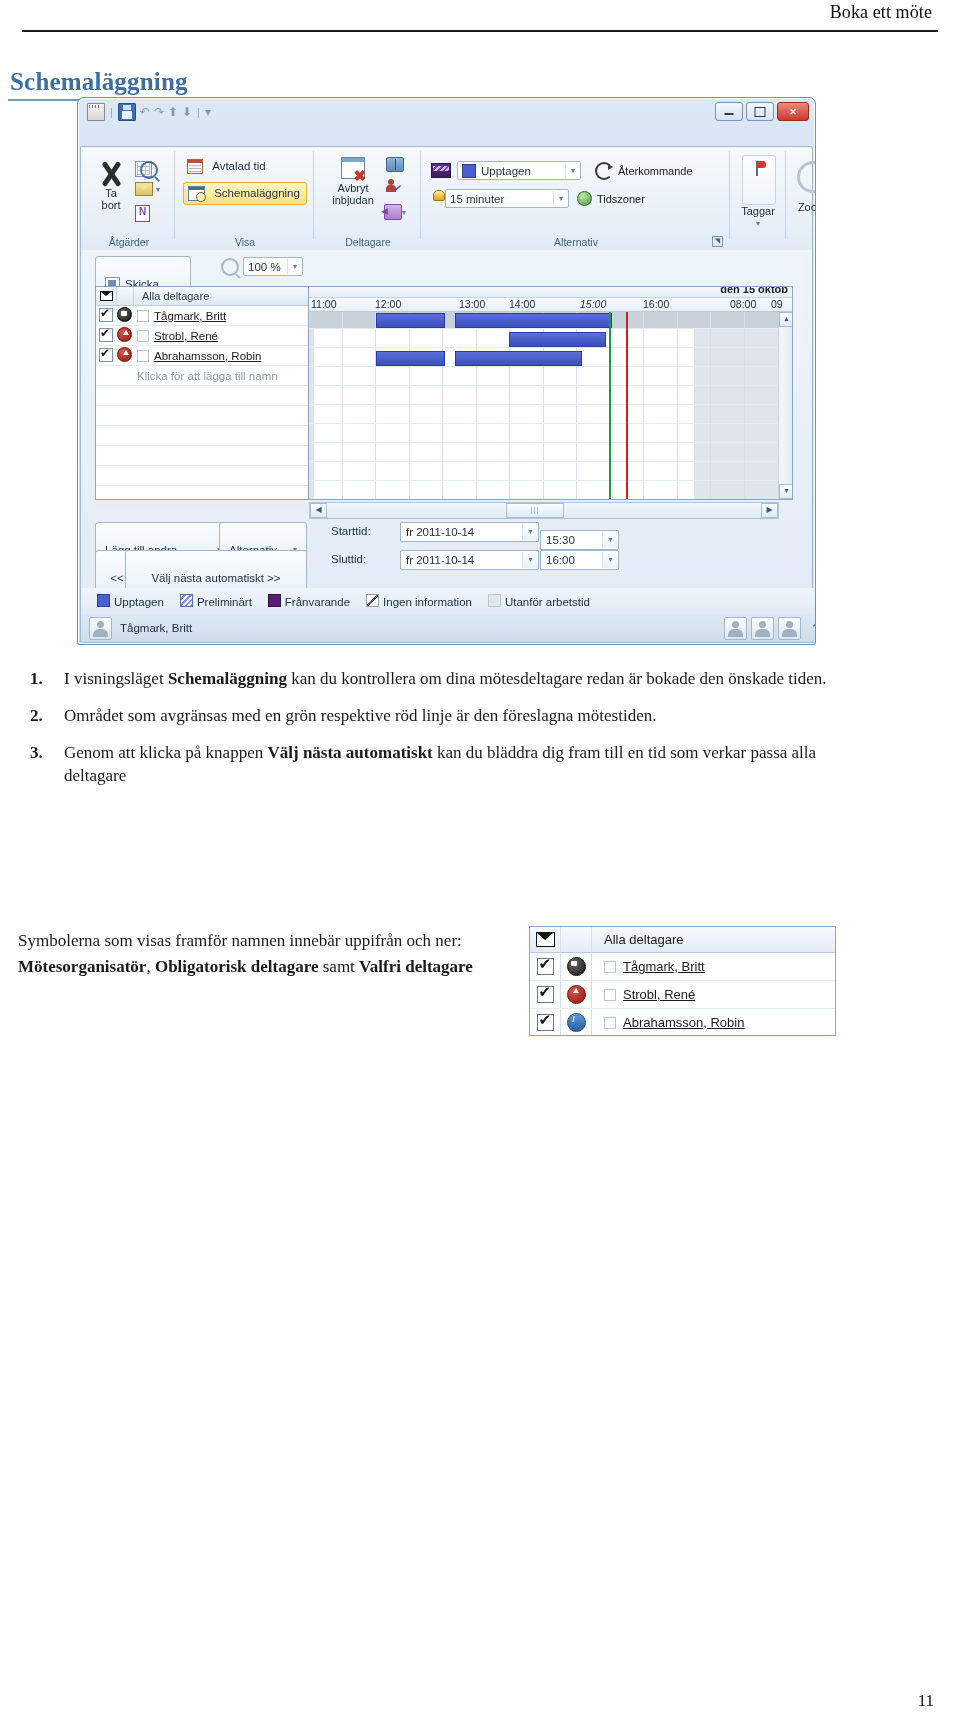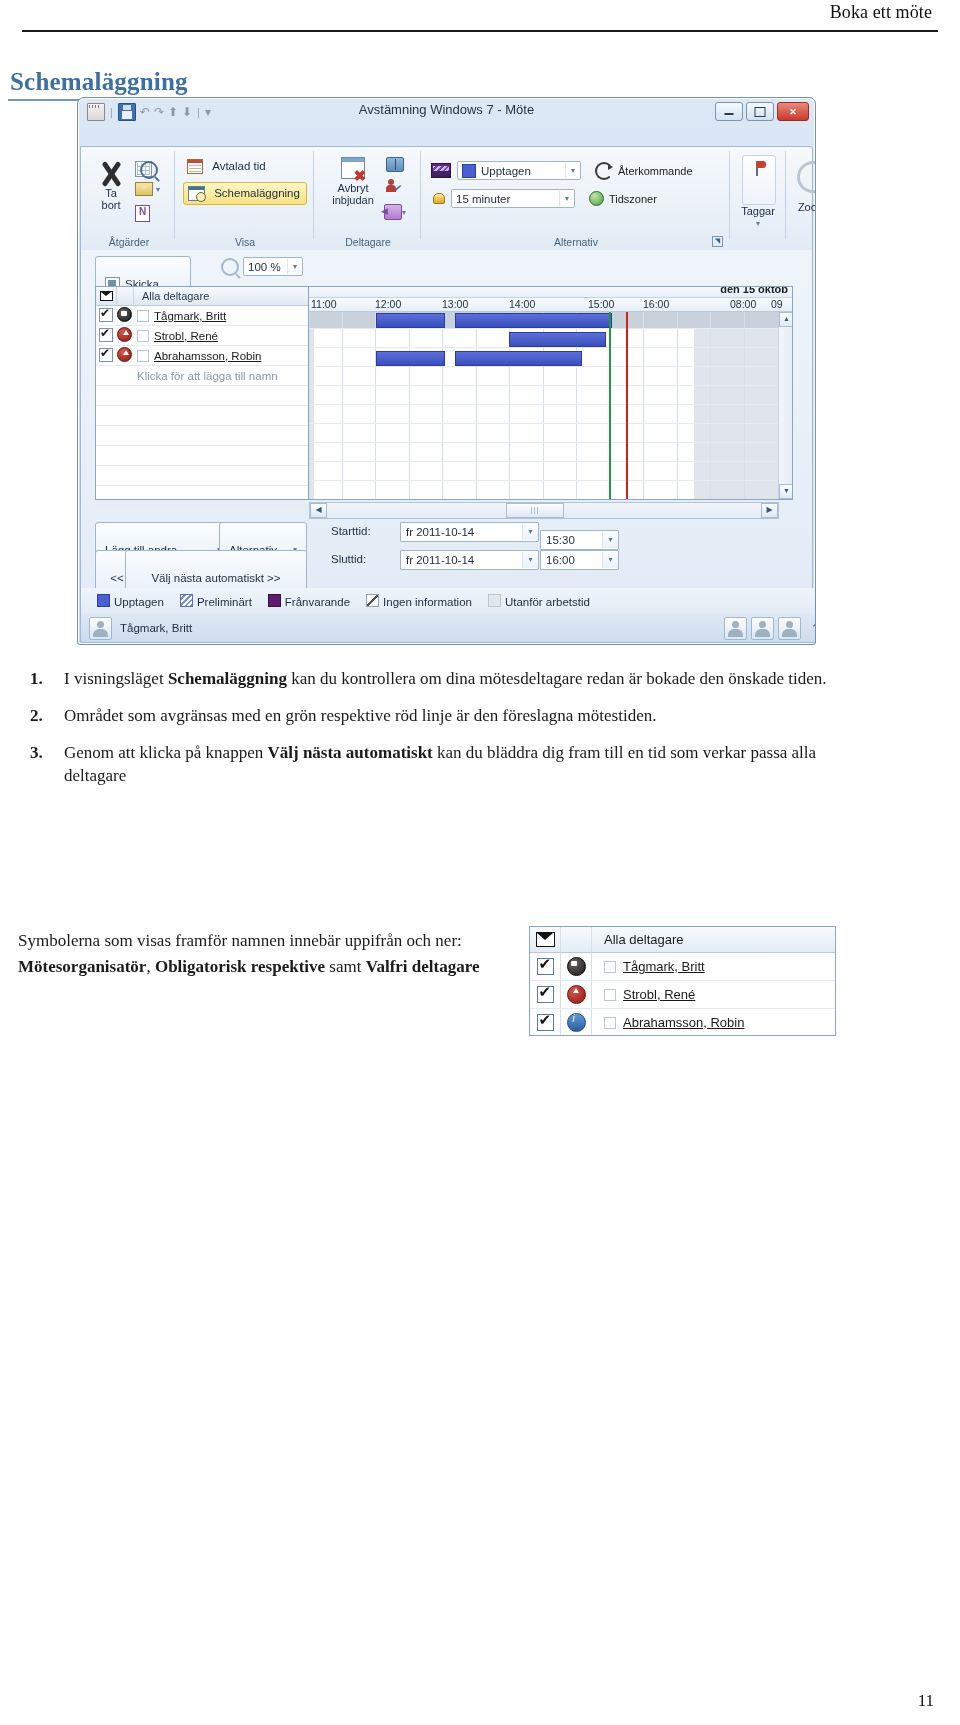--- a/index.html
+++ b/index.html
@@ -313,21 +313,20 @@
       <span class="qat-ico ico-cal"></span>
       <span class="qat-sep">|</span>
       <span class="qat-ico ico-save"></span>
       <span class="qat-arrow">↶</span>
       <span class="qat-arrow">↷</span>
       <span class="qat-arrow">⬆</span>
       <span class="qat-arrow">⬇</span>
       <span class="qat-sep">|</span>
       <span class="qat-arrow">▾</span>
     </div>
-    <div class="ol-title">Avstämning Windows 7  -  Möte</div>
     <div class="winbtns">
       <div class="winbtn">
           <i>
             <span class="wb-min"></span>
           </i>
         </div>
       <div class="winbtn">
           <i>
             <span class="wb-max"></span>
           </i>
@@ -386,21 +385,21 @@
         <span class="combo" style="width:118px;">
           <span class="ico ico-sq-blue"></span>
           <span style="margin-left:5px;flex:1;">Upptagen</span>
           <span class="cb-arrow">▾</span>
         </span>
         <span style="display:flex;align-items:center;gap:5px;margin-left:8px;">
           <span class="ico ico-recur"></span>
           <span>Återkommande</span>
         </span>
       </div>
-      <div style="position:absolute;left:6px;top:40px;display:flex;align-items:center;gap:6px;">
+      <div style="position:absolute;left:6px;top:40px;display:flex;">
         <span class="ico ico-bell"></span>
         <span class="combo" style="width:118px;">
           <span style="flex:1;">15 minuter</span>
           <span class="cb-arrow">▾</span>
         </span>
         <span style="display:flex;align-items:center;gap:5px;margin-left:8px;">
           <span class="ico ico-globe"></span>
           <span>Tidszoner</span>
         </span>
       </div>
@@ -492,23 +491,23 @@
         <div class="name-row"></div>
       </div>
 
       <div class="times-pane">
         <div class="date-head">
           <span class="date-label">den 15 oktob</span>
         </div>
         <div class="time-head">
           <span class="time-tick" style="left:2px;">11:00</span>
           <span class="time-tick" style="left:66px;">12:00</span>
-          <span class="time-tick" style="left:133px;">13:00</span>
+          <span class="time-tick" style="left:150px;">13:00</span>
           <span class="time-tick" style="left:200px;">14:00</span>
-          <span class="time-tick" style="left:279px;">15:00</span>
+          <span class="time-tick" style="left:271px;font-style:italic;">15:00</span>
           <span class="time-tick" style="left:334px;">16:00</span>
           <span class="time-tick" style="left:421px;">08:00</span>
           <span class="time-tick" style="left:462px;">09</span>
         </div>
 
         <div class="grid-area">
 
           <div class="shade" style="left:0px;width:5px;"></div>
           <div class="shade" style="left:385px;width:85px;"></div>
           <div class="shade" style="left:0;width:470px;top:0;height:16px;background:#c9d2da;"></div>
@@ -635,21 +634,21 @@
   </div>
   <div class="step">
     <span class="step-num">3.</span>
     <span class="step-txt">
       <span>Genom att klicka på knappen </span><b>Välj nästa automatiskt</b><span> kan du bläddra dig fram till en tid som verkar passa alla deltagare</span>
     </span>
   </div>
 </div>
 
 <div class="symbol-note">
-  <span>Symbolerna som visas framför namnen innebär uppifrån och ner: </span><b>Mötesorganisatör</b><span>, </span><b>Obligatorisk respektive</b><span> samt </span><b>Valfri deltagare</b>
+  <span>Symbolerna som visas framför namnen innebär uppifrån och ner: </span><b>Mötesorganisatör</b><span>, </span><b>Obligatorisk deltagare</b><span> samt </span><b>Valfri deltagare</b>
 </div>
 
 <div class="inset">
   <div class="i-head">
     <span class="i-cell-chk">
         <span class="i-mail"></span>
       </span>
     <span class="i-cell-role"></span>
     <span style="padding-left:12px;">Alla deltagare</span>
   </div>

